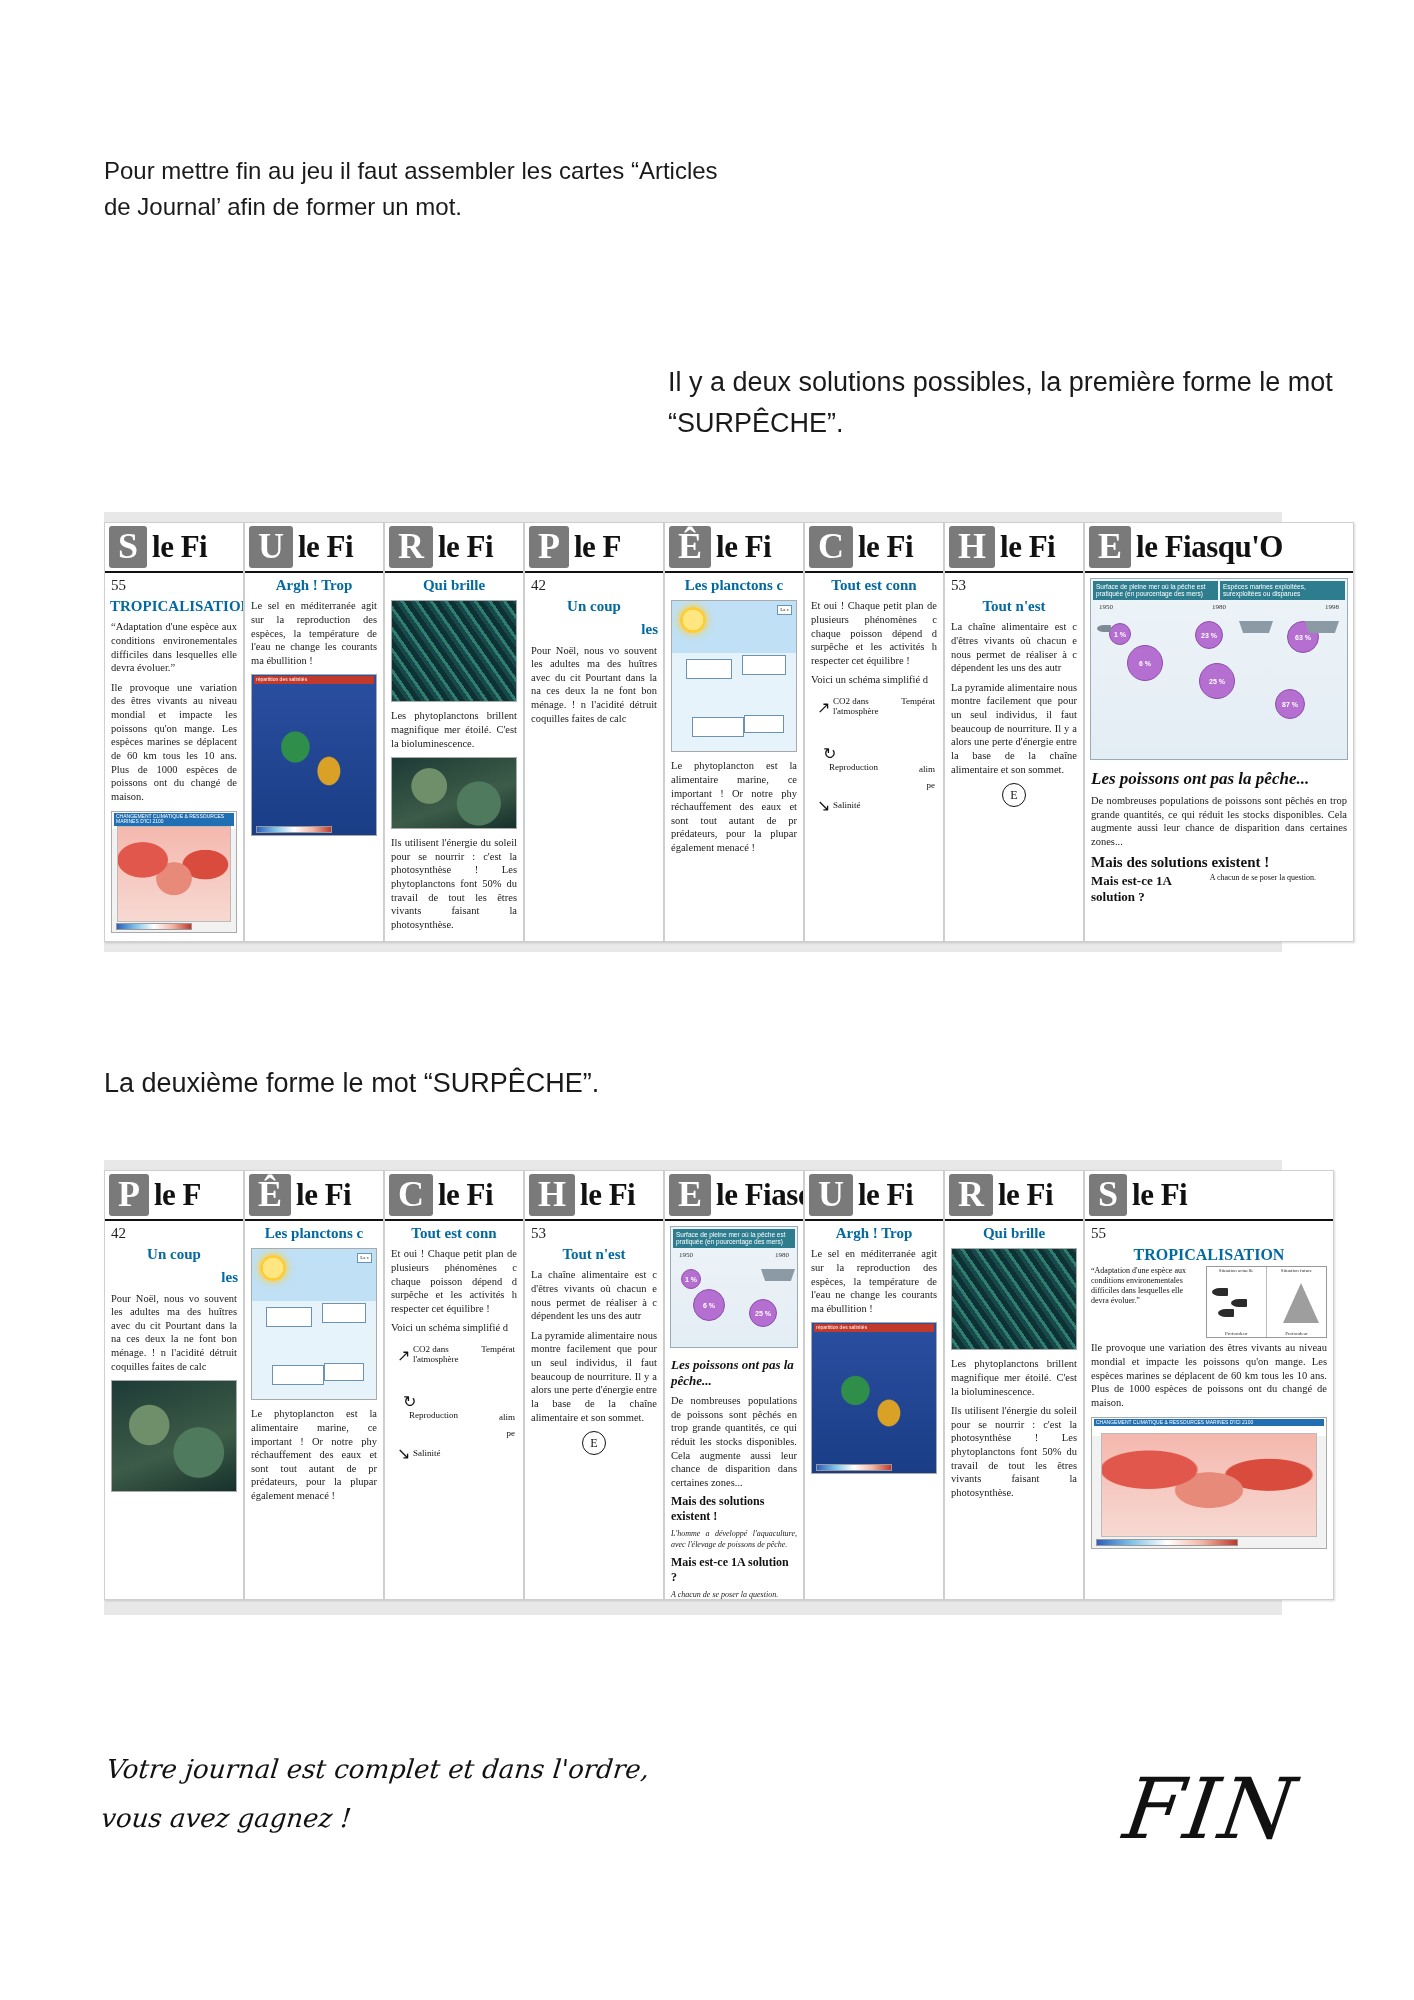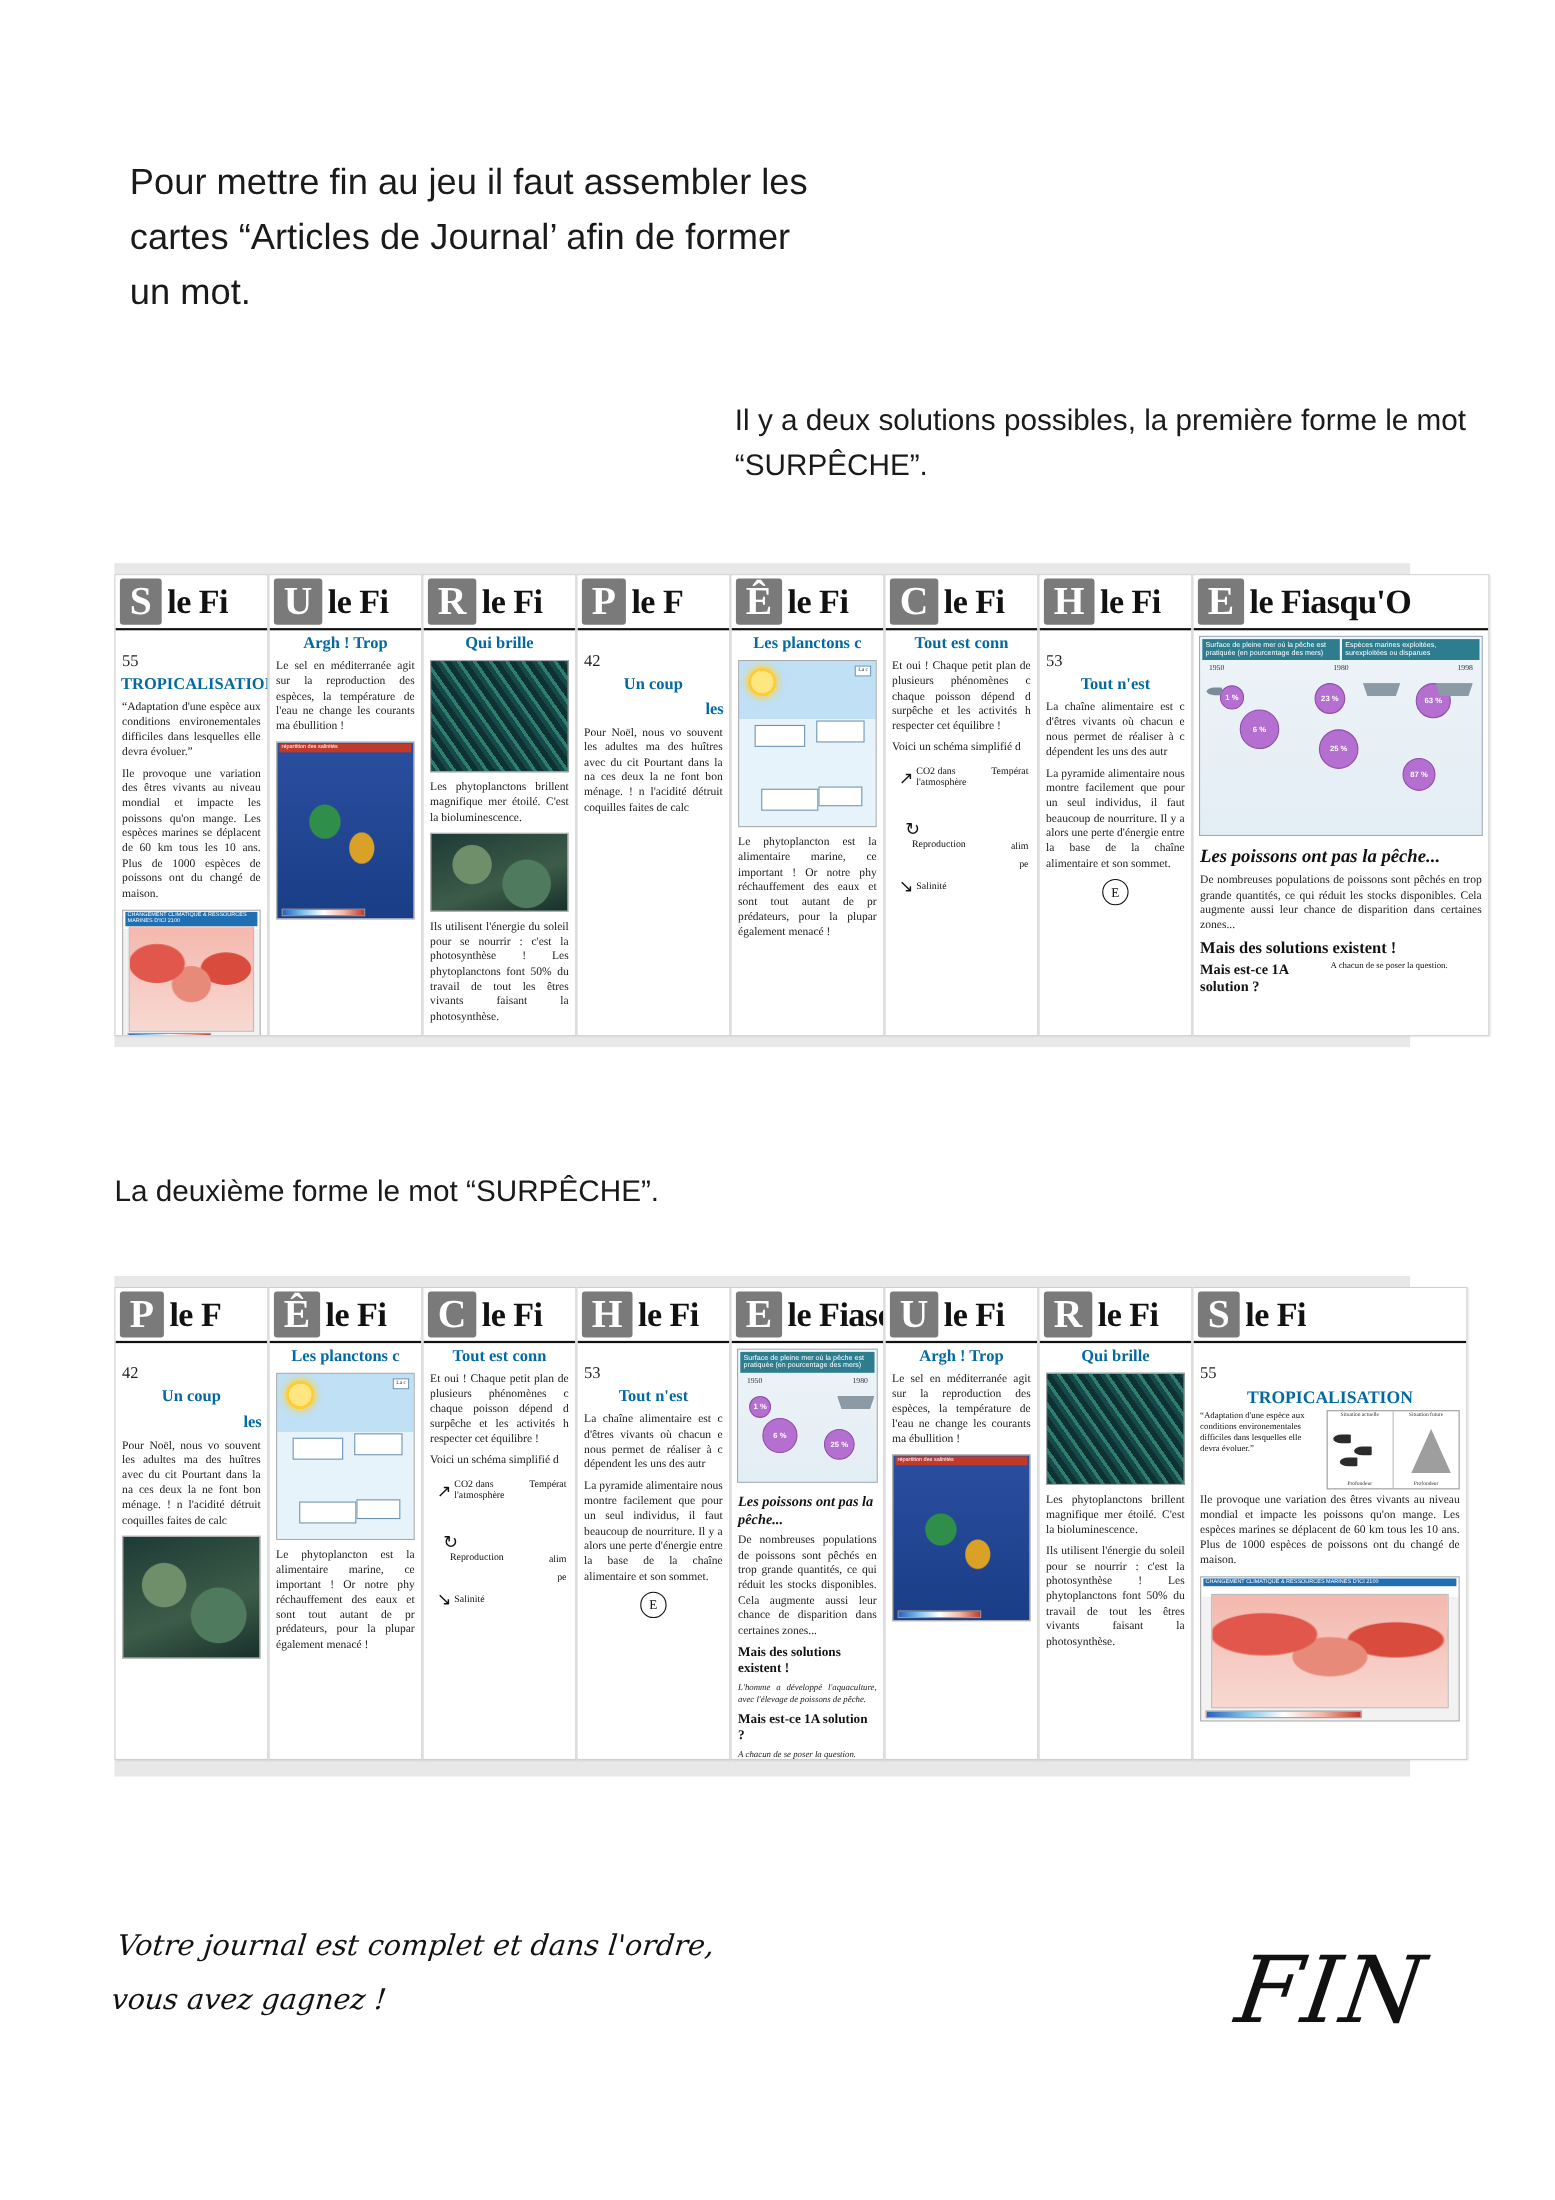--- a/index.html
+++ b/index.html
@@ -6,26 +6,25 @@
   body{
     width:1414px;height:2000px;
     background:#ffffff;
     font-family:"Liberation Sans",sans-serif;
     color:#111;
     position:relative;
     overflow:hidden;
   }
   .intro{
     position:absolute;
-    left:104px;top:140px;
+    left:104px;top:153px;
     width:620px;
-    font-size:33px;
+    font-size:24px;
     line-height:1.52;
     color:#1a1a1a;
-    margin-left:14px;
   }
   .intro2{
     position:absolute;
     left:668px;top:362px;
     width:680px;
     font-size:27px;
     line-height:1.52;
     color:#1a1a1a;
   }
   .midline{
@@ -84,21 +83,20 @@
     font-size:31px;
     font-weight:700;
     white-space:nowrap;
     letter-spacing:-.5px;
   }
   .cardnum{
     font-family:"Liberation Serif",serif;
     font-size:15px;
     padding:4px 0 0 6px;
     color:#222;
-    margin-top:16px;
   }
   .headline{
     font-family:"Liberation Serif",serif;
     font-size:15px;
     font-weight:700;
     text-align:center;
     padding:4px 5px 2px 5px;
     line-height:1.15;
     color:#0369a1;
   }

